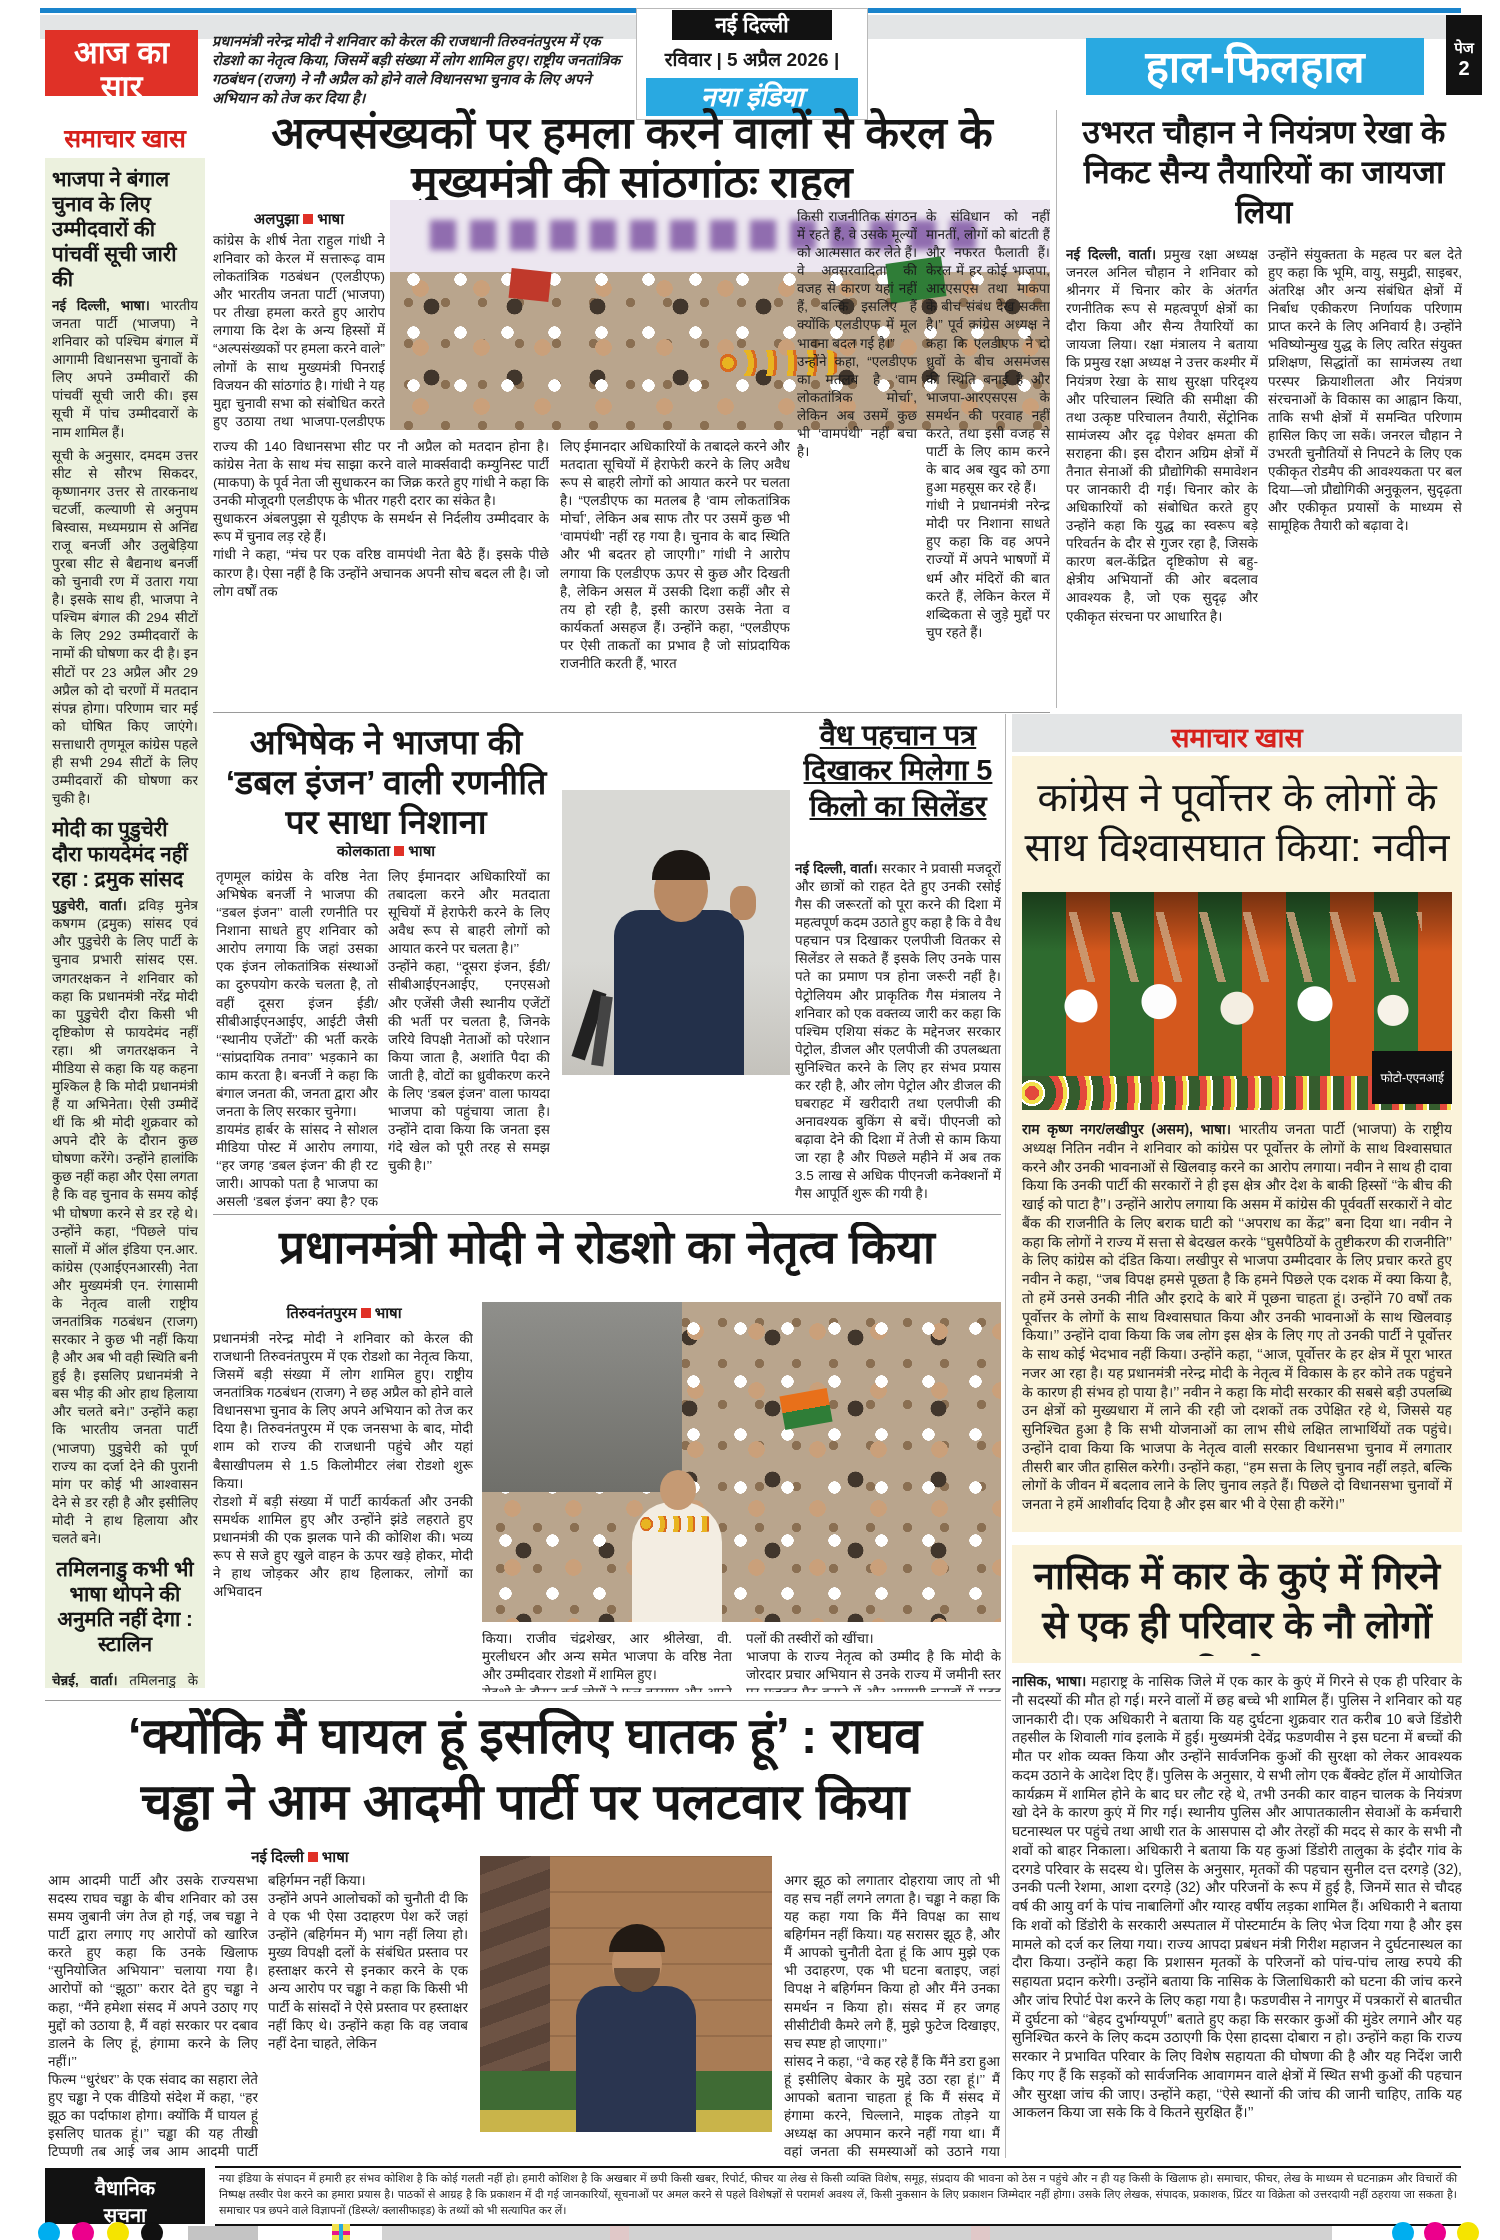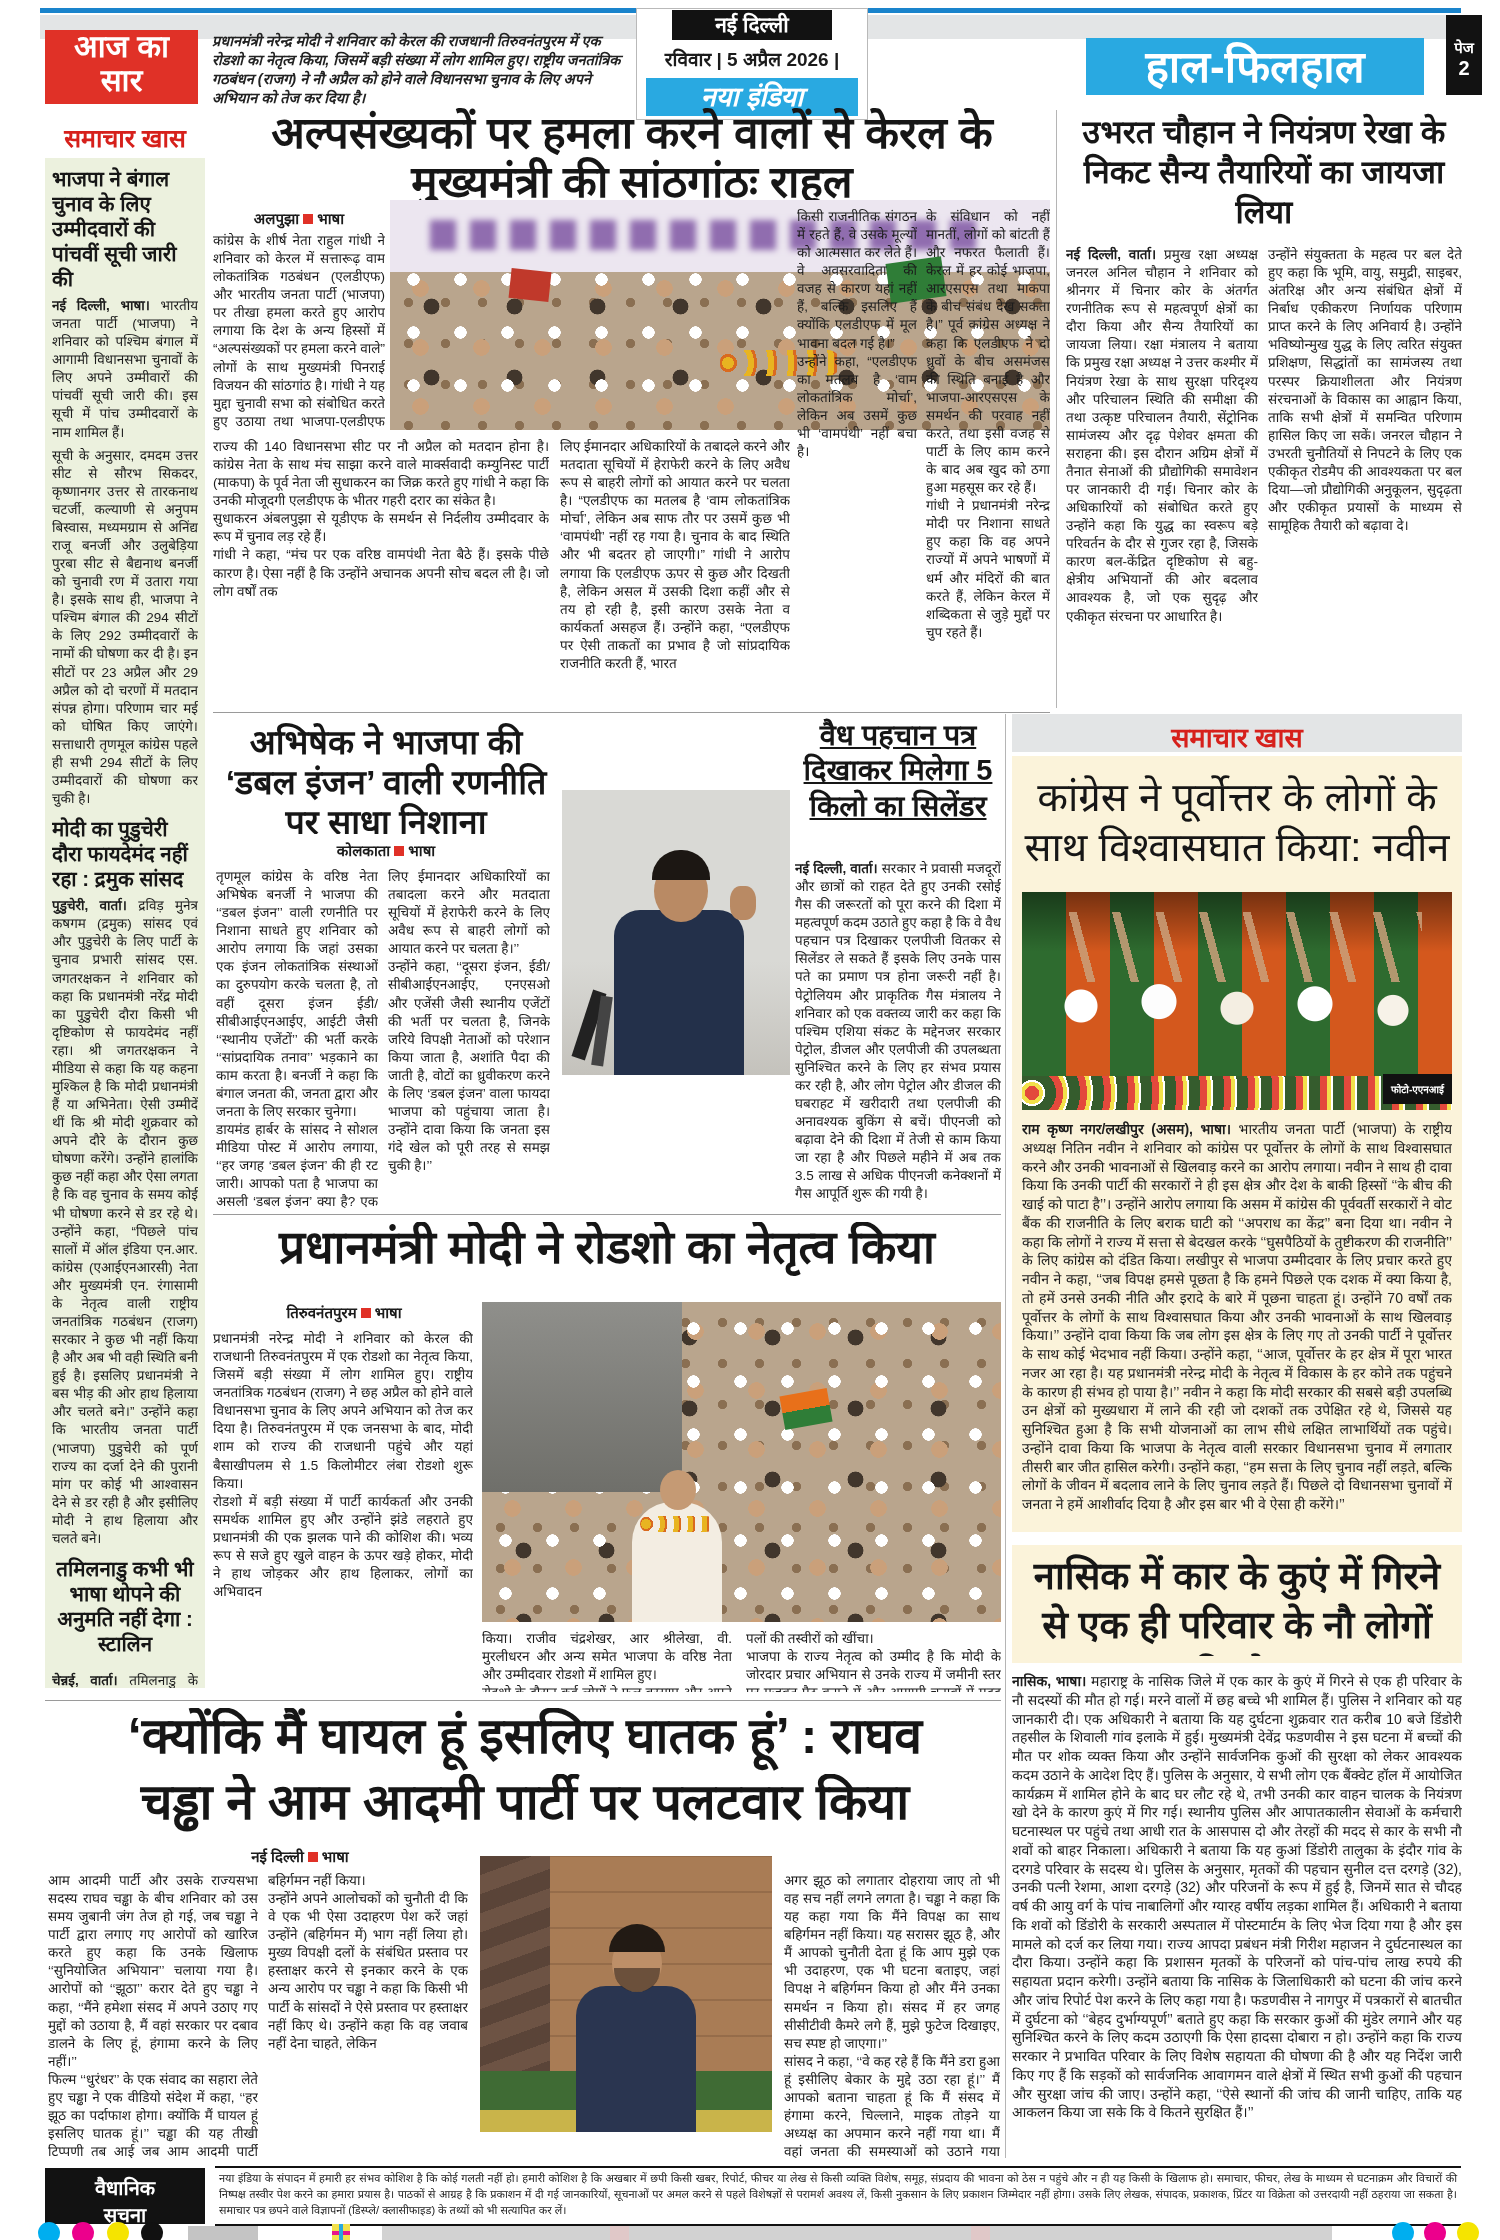--- a/index.html
+++ b/index.html
@@ -13,38 +13,38 @@
   .byline{font-weight:bold;font-size:15px;text-align:center;}
   .sq{display:inline-block;width:10px;height:10px;background:#e03127;margin:0 4px;}
   .kicker{color:#d6201b;font-weight:bold;text-align:center;}
   .greenbox{background:#ecf1de;}
   .creambox{background:#fbf3da;}
   .cyanbox{background:#29a9e1;color:#fff;font-weight:bold;text-align:center;}
   .blackbox{background:#121212;color:#fff;font-weight:bold;text-align:center;}
   .hr{background:#9a9a9a;height:1px;}
   .vr{background:#b5b5b5;width:1px;}
   .photo{overflow:hidden;}
-  .credit{position:absolute;right:0;bottom:6px;background:#111;color:#fff;font-size:10px;font-weight:bold;padding:8px 8px;}
+  .credit{position:absolute;right:0;bottom:6px;background:#111;color:#fff;font-size:12px;font-weight:normal;padding:18px 8px;}
   .dot{border-radius:50%;width:22px;height:22px;display:inline-block;}
   .crowd{background-color:#b9a58d;background-image:
      radial-gradient(circle,#ffffff 17%,transparent 18%),
      radial-gradient(circle,#caa07a 19%,transparent 20%),
      radial-gradient(circle,#41362c 14%,transparent 15%),
      radial-gradient(circle,#8a6f52 16%,transparent 17%);
      background-size:47px 53px,61px 59px,83px 71px,37px 41px;}
 </style>
 </head>
 <body>
 
 <div id="page">
 
   <div class="abs" style="left:40px;top:8px;width:1421px;height:5px;background:#1a84cc;"></div>
   <div class="abs bar" style="left:40px;top:15px;width:1421px;height:24px;"></div>
 
-  <div class="abs" style="left:45px;top:30px;width:153px;height:74px;background:#e03127;color:#fff;font-weight:bold;text-align:center;font-size:31px;line-height:1.1;box-sizing:border-box;">
+  <div class="abs" style="left:45px;top:30px;width:153px;height:66px;background:#e03127;color:#fff;font-weight:bold;text-align:center;font-size:31px;line-height:1.1;padding-top:6px;box-sizing:border-box;">
     <div>आज का</div>
     <div>सार</div>
   </div>
 
   <div class="abs" style="left:212px;top:32px;width:412px;height:76px;font-style:italic;font-weight:bold;font-size:14.5px;line-height:1.3;color:#222;overflow:hidden;">प्रधानमंत्री नरेन्द्र मोदी ने शनिवार को केरल की राजधानी तिरुवनंतपुरम में एक रोडशो का नेतृत्व किया, जिसमें बड़ी संख्या में लोग शामिल हुए। राष्ट्रीय जनतांत्रिक गठबंधन (राजग) ने नौ अप्रैल को होने वाले विधानसभा चुनाव के लिए अपने अभियान को तेज कर दिया है।</div>
 
   <div class="abs" style="left:636px;top:8px;width:232px;height:112px;background:#fff;border:1px solid #b9b9b9;box-sizing:border-box;"></div>
   <div class="abs blackbox" style="left:672px;top:10px;width:160px;height:30px;font-size:21px;line-height:30px;">नई दिल्ली</div>
   <div class="abs" style="left:640px;top:46px;width:224px;height:26px;font-weight:bold;font-size:19px;text-align:center;">रविवार | 5 अप्रैल 2026 |</div>
   <div class="abs cyanbox" style="left:646px;top:78px;width:212px;height:38px;font-size:27px;line-height:38px;font-style:italic;">नया इंडिया</div>

